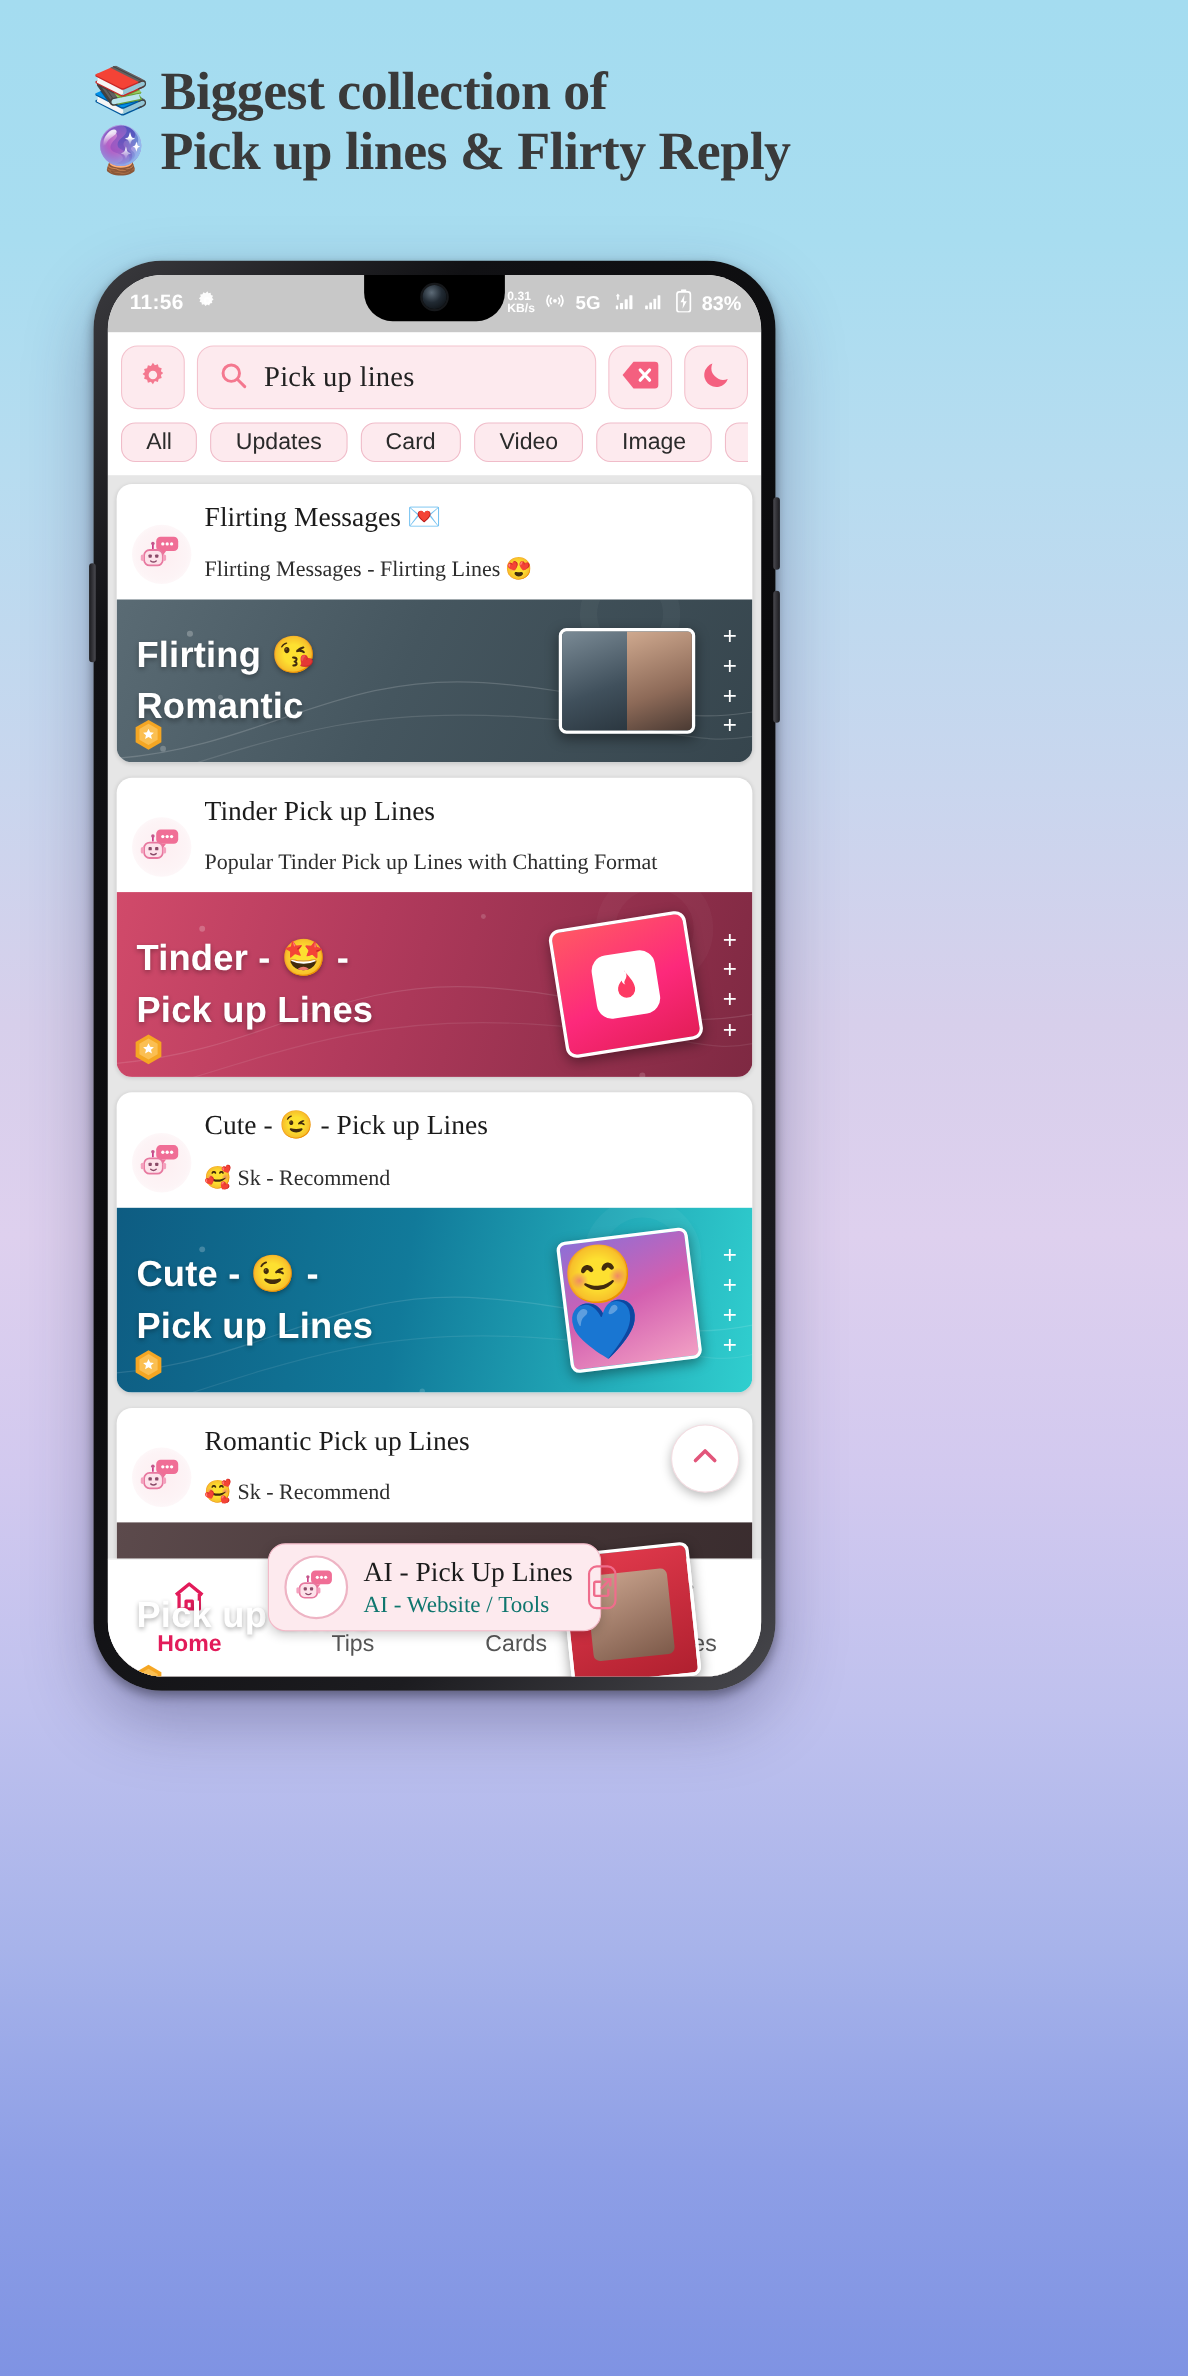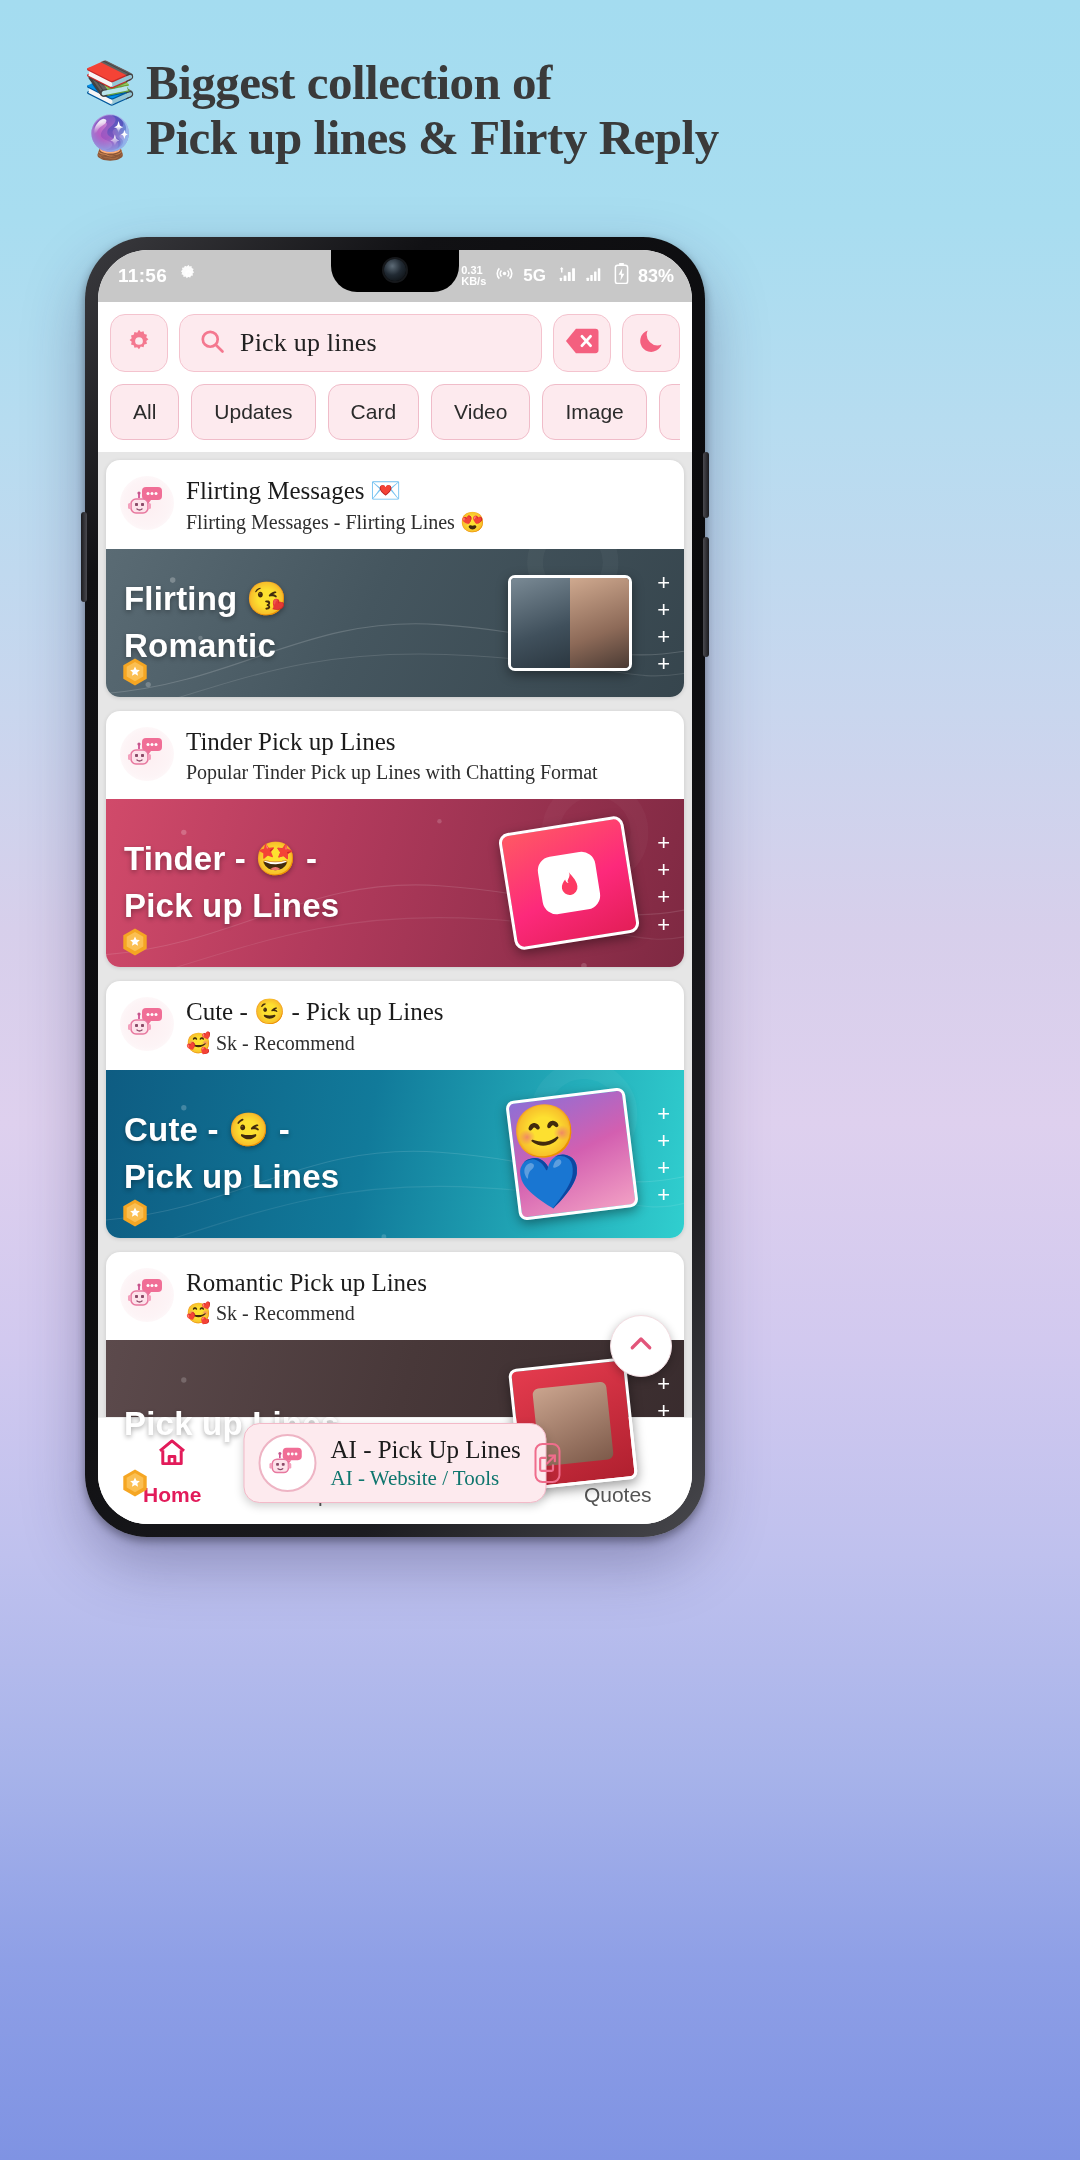--- a/index.html
+++ b/index.html
@@ -88,50 +88,50 @@
     border: 1.6px solid #f4c3ce; border-radius: 15px;
     display: flex; align-items: center; gap: 14px; padding: 0 18px;
   }
   .search-text {
     font-family: "Liberation Serif", serif;
     font-size: 26px; color: #222; letter-spacing: .2px;
   }
 
   .chips { display: flex; gap: 12px; padding: 12px 0 12px 0; overflow: hidden; }
   .chip {
-    flex: none; height: 56px; padding: 0 22px;
+    flex: none; height: 36px; padding: 0 22px;
     border: 1.6px solid #f0bcc9; background: #fdeaee;
     border-radius: 13px; display: flex; align-items: center;
     font-size: 21px; color: #2b2b2b;
   }
 
   
   .feed {
     position: relative; background: #e6e6e6;
     height: 1093px; overflow: hidden;
     padding: 8px 8px 0 8px;
   }
   .card {
     background: #fff; border-radius: 14px; overflow: hidden;
     margin-bottom: 14px; box-shadow: 0 1px 4px rgba(0,0,0,.13);
   }
-  .card-head { display: flex; align-items: flex-start; gap: 12px; padding: 16px 14px 14px 14px; }
+  .card-head { display: flex; align-items: flex-end; gap: 12px; padding: 16px 14px 14px 14px; }
   .bot-badge {
     width: 54px; height: 54px; flex: none; border-radius: 50%;
     background: radial-gradient(circle, #fdeef1 0%, #fdf4f6 60%, #ffffff 100%);
     display: flex; align-items: center; justify-content: center;
   }
   .card-titles { min-width: 0; }
   .card-title {
     font-family: "Liberation Serif", serif; font-size: 25px; color: #1b1b1b;
     white-space: nowrap; line-height: 1.22;
   }
   .card-sub {
     font-family: "Liberation Serif", serif; font-size: 20px; color: #2e2e2e;
-    white-space: nowrap; line-height: 1.3; margin-top: 2px;
+    white-space: nowrap; line-height: 1.3; margin-top: 18px;
   }
 
   .banner {
     position: relative; height: 148px; padding: 0 18px;
     display: flex; align-items: center; overflow: hidden;
   }
   .banner-lines{position:absolute;inset:0;opacity:.55;}
   .banner-title {
     position: relative; z-index: 2;
     font-size: 33px; font-weight: bold; color: #fff;

